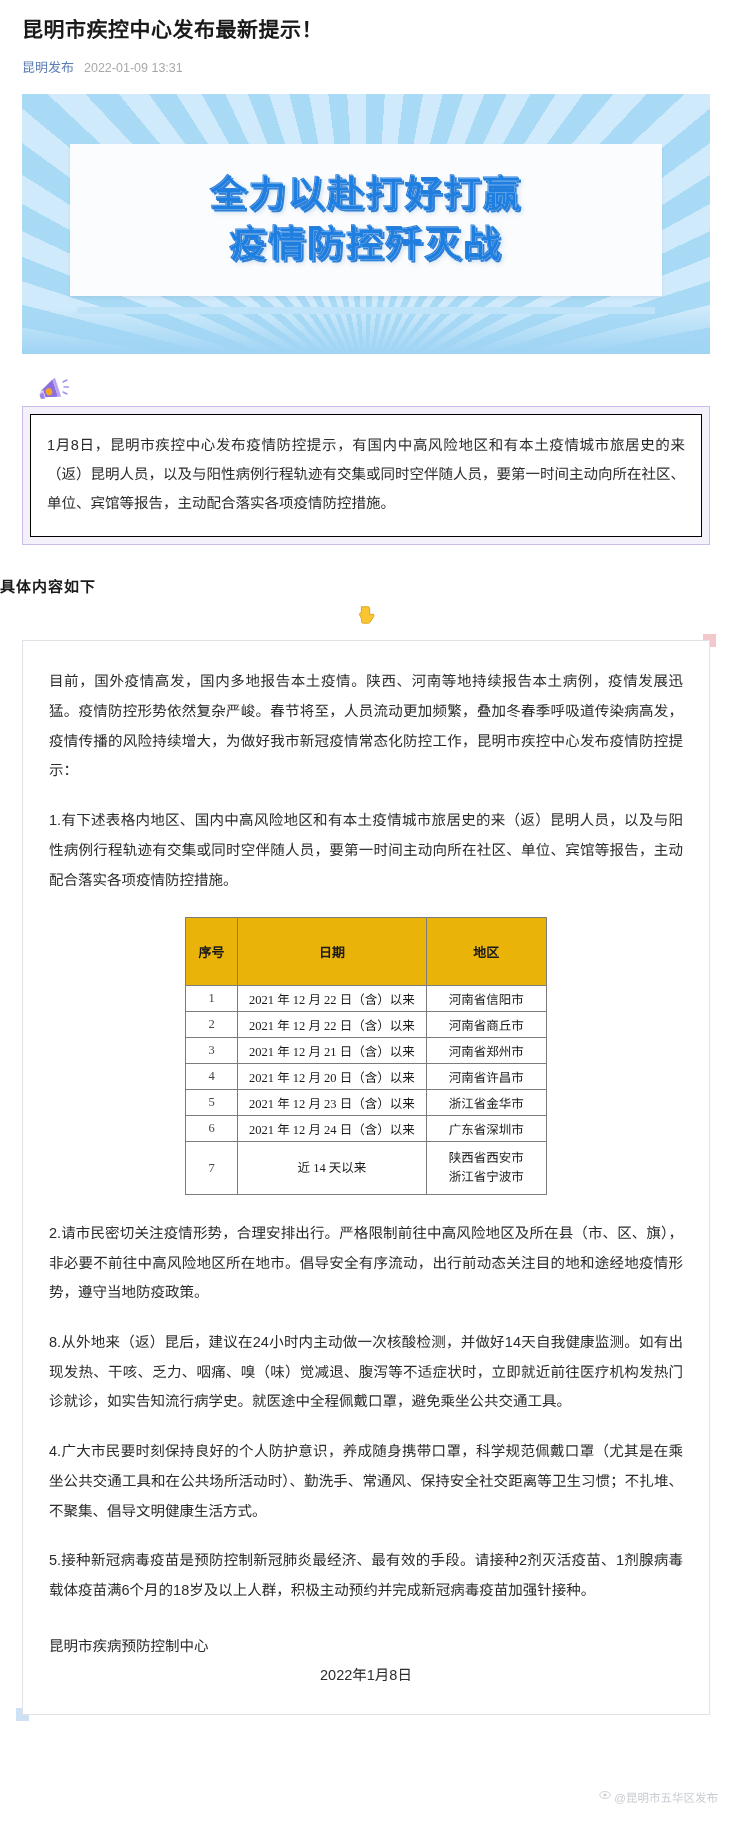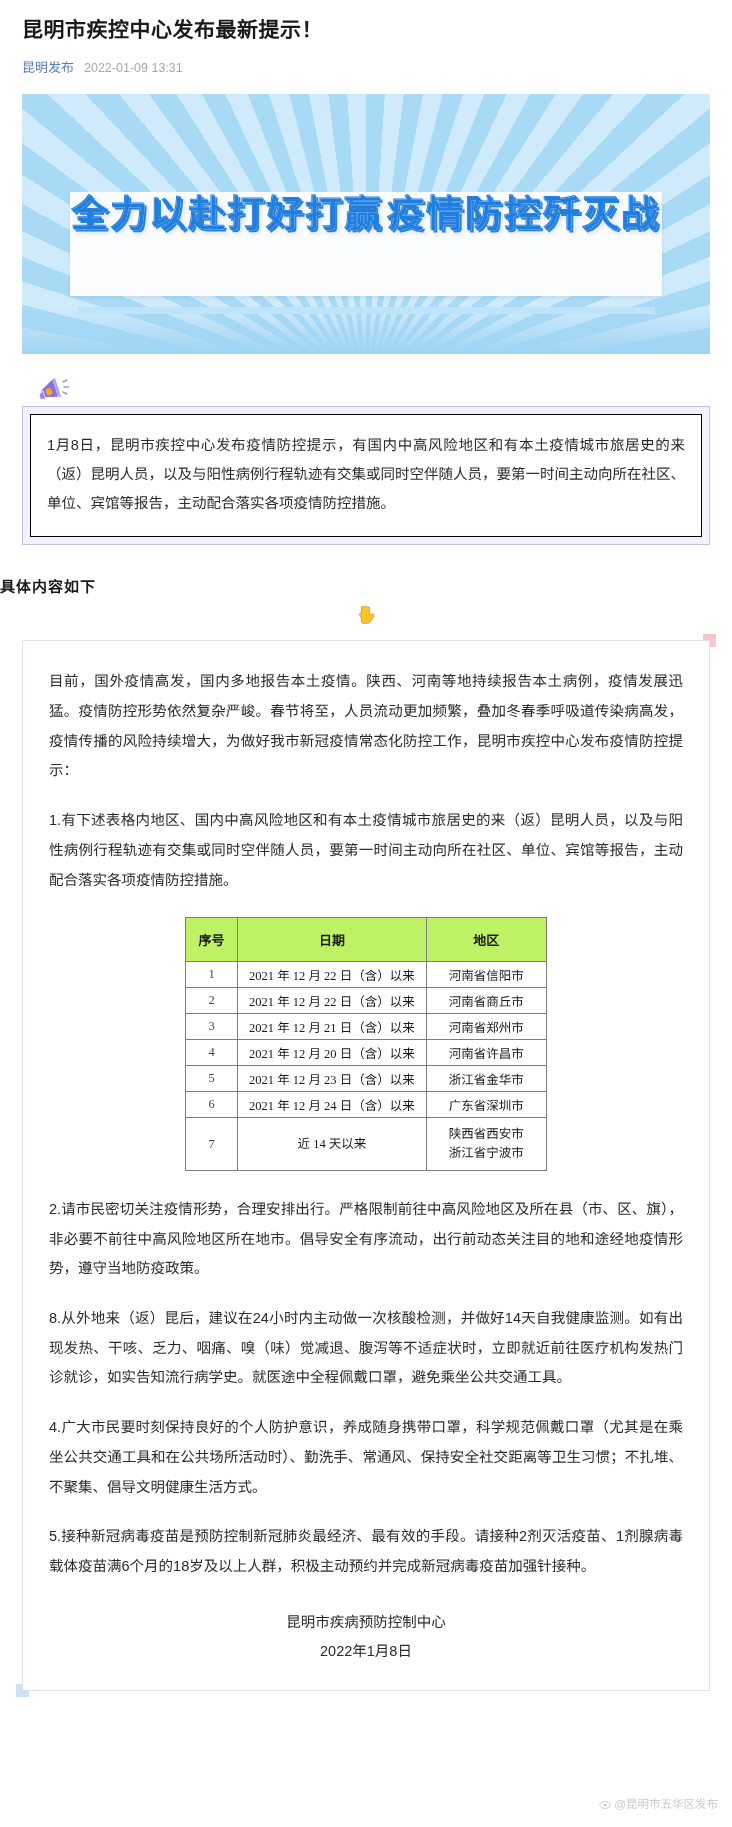--- a/index.html
+++ b/index.html
@@ -71,24 +71,24 @@
   }
   .banner-card {
     position: absolute;
     left: 7%;
     right: 7%;
     top: 50px;
     bottom: 58px;
     background: #fbfcfd;
     box-shadow: 0 2px 4px rgba(0,0,0,0.06);
     display: flex;
-    flex-direction: row;
+    flex-direction: column;
+    align-items: center;
     justify-content: center;
     gap: 4px;
-    margin-top: 48px;
   }
   .banner-line {
     font-family: "DejaVu Sans", "Liberation Sans", sans-serif;
     font-size: 37px;
     font-weight: bold;
     letter-spacing: 2px;
     color: #1e7fe0;
     -webkit-text-stroke: 3px #ffffff;
     paint-order: stroke fill;
     text-shadow:
@@ -188,62 +188,62 @@
     font-family: "Liberation Serif", "DejaVu Serif", serif;
     width: 362px;
   }
   table.risk-table th,
   table.risk-table td {
     border: 1px solid #7c7c7c;
     text-align: center;
     color: #1a1a1a;
   }
   table.risk-table th {
-    background: #bef264;
+    background: #eab308;
     font-family: "Liberation Sans", sans-serif;
     font-size: 13px;
     font-weight: bold;
-    padding: 12px 4px;
+    padding: 24px 4px;
     margin-left: 38px;
   }
   table.risk-table td {
     font-size: 12.5px;
     padding: 3px 4px;
     background: #ffffff;
     white-space: nowrap;
   }
   table.risk-table td.col-no { width: 52px; color: #444; }
   table.risk-table td.col-date { width: 188px; }
   table.risk-table td.col-area { width: 120px; }
   table.risk-table td.tall { padding: 7px 4px; line-height: 1.5; }
 
   
   .sign-block {
     margin-top: 26px;
-    text-align: center;
+    text-align: left;
     font-size: 14.5px;
     line-height: 2.0;
     color: #2b2b2b;
   }
   .sign-date {
     text-align: center;
     font-size: 14.5px;
     color: #2b2b2b;
     margin-top: 2px;
   }
 
   
   .watermark {
     position: absolute;
     right: 14px;
-    bottom: 16px;
+    bottom: 22px;
     font-size: 11.5px;
     color: #c8ccd2;
     display: flex;
-    align-items: flex-end;
+    align-items: flex-start;
     gap: 3px;
   }
   .wm-eye { width: 12px; height: 12px; }
 </style>
 </head>
 <body>
 
 <div class="article-header">
   <h1 class="article-title">昆明市疾控中心发布最新提示！</h1>
   <div class="meta-row">

